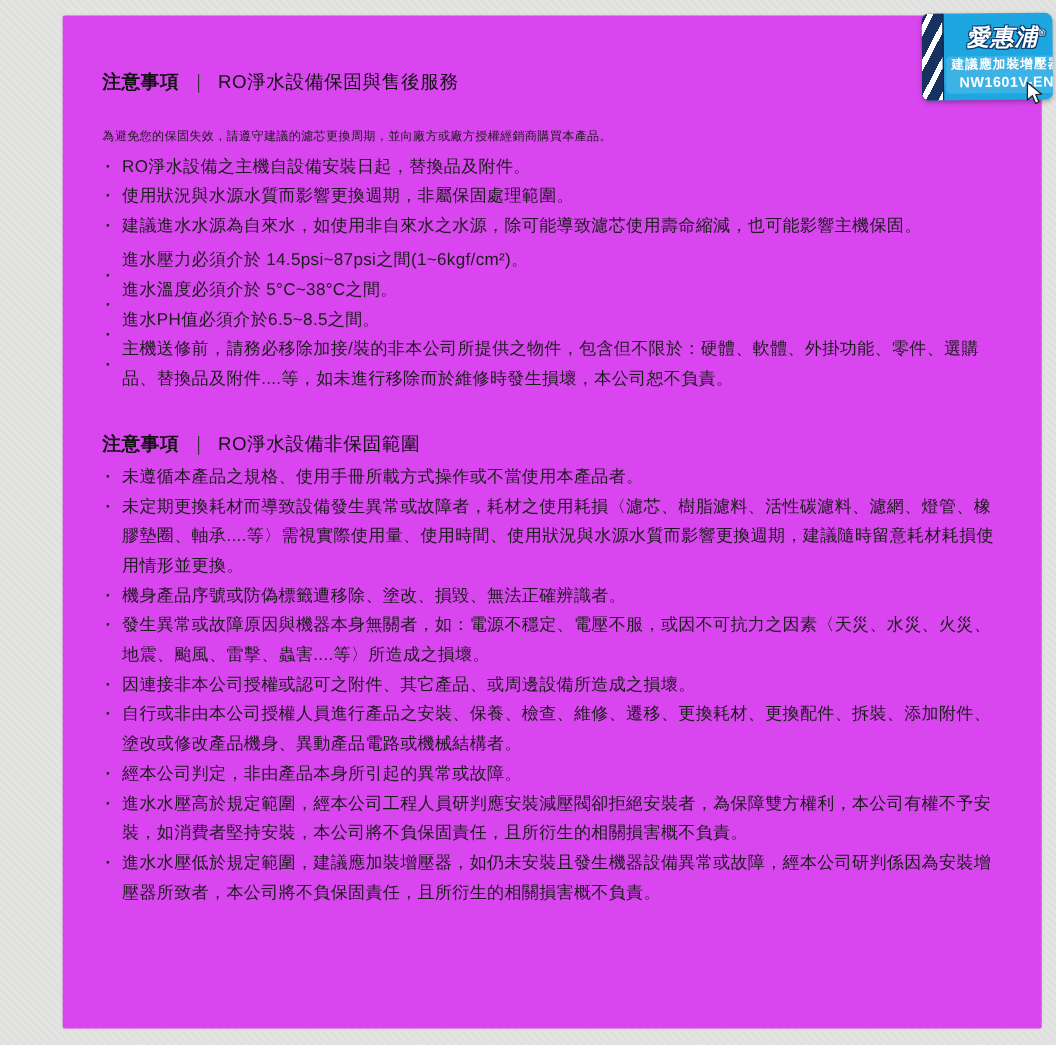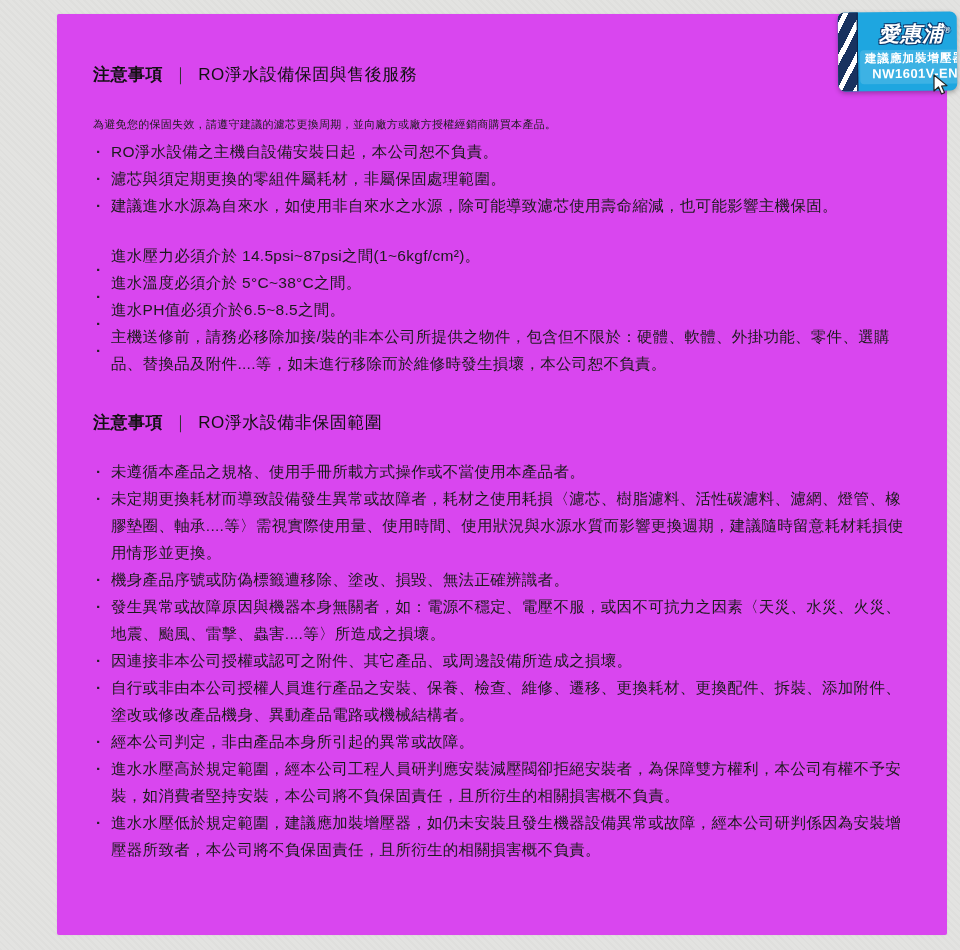--- a/index.html
+++ b/index.html
@@ -24,21 +24,21 @@
   h2 .t-label{font-weight:700;}
   h2 .t-sep{font-weight:300;color:#333;padding:0 9px;}
   h2.h-gap{margin-top:34px;}
   p.intro{
     margin:24px 0 0 0;font-size:11px;line-height:27px;letter-spacing:0.3px;font-family:Liberation Serif, serif;
   }
   ul.blist{
     list-style:none;margin:0;padding:0;font-size:15.5px;line-height:27px;
     letter-spacing:0.3px;max-width:818px;
   }
-  ul.blist.gap-top{margin-top:23px;}
+  ul.blist.gap-top{margin-top:4px;}
   ul.blist li{position:relative;padding-left:18px;}
   ul.blist li::before{
     content:"·";position:absolute;left:3px;top:0;
     font-weight:700;color:#222;
   }
   ul.blist.dots-low li::before{top:14px;}
   
   .badge{
     position:absolute;right:3px;top:12px;width:119px;height:79px;
     background:#1ea6e0;border-radius:7px;z-index:5;
@@ -74,22 +74,22 @@
 </head>
 <body>
 
 <div class="panel">
 
   <h2>
     <span class="t-label">注意事項</span><span class="t-sep">｜</span><span class="t-rest">RO淨水設備保固與售後服務</span>
   </h2>
   <p class="intro">為避免您的保固失效，請遵守建議的濾芯更換周期，並向廠方或廠方授權經銷商購買本產品。</p>
   <ul class="blist">
-    <li>RO淨水設備之主機自設備安裝日起，本公司恕不負責。</li>
-    <li>濾芯與須定期更換的零組件屬耗材，非屬保固處理範圍。</li>
+    <li>RO淨水設備之主機自設備安裝日起，替換品及附件。</li>
+    <li>使用狀況與水源水質而影響更換週期，非屬保固處理範圍。</li>
     <li>建議進水水源為自來水，如使用非自來水之水源，除可能導致濾芯使用壽命縮減，也可能影響主機保固。</li>
   </ul>
 
   <ul class="blist gap-top dots-low">
     <li>進水壓力必須介於 14.5psi~87psi之間(1~6kgf/cm²)。</li>
     <li>進水溫度必須介於 5°C~38°C之間。</li>
     <li>進水PH值必須介於6.5~8.5之間。</li>
     <li>主機送修前，請務必移除加接/裝的非本公司所提供之物件，包含但不限於：硬體、軟體、外掛功能、零件、選購品、替換品及附件....等，如未進行移除而於維修時發生損壞，本公司恕不負責。</li>
   </ul>
 

